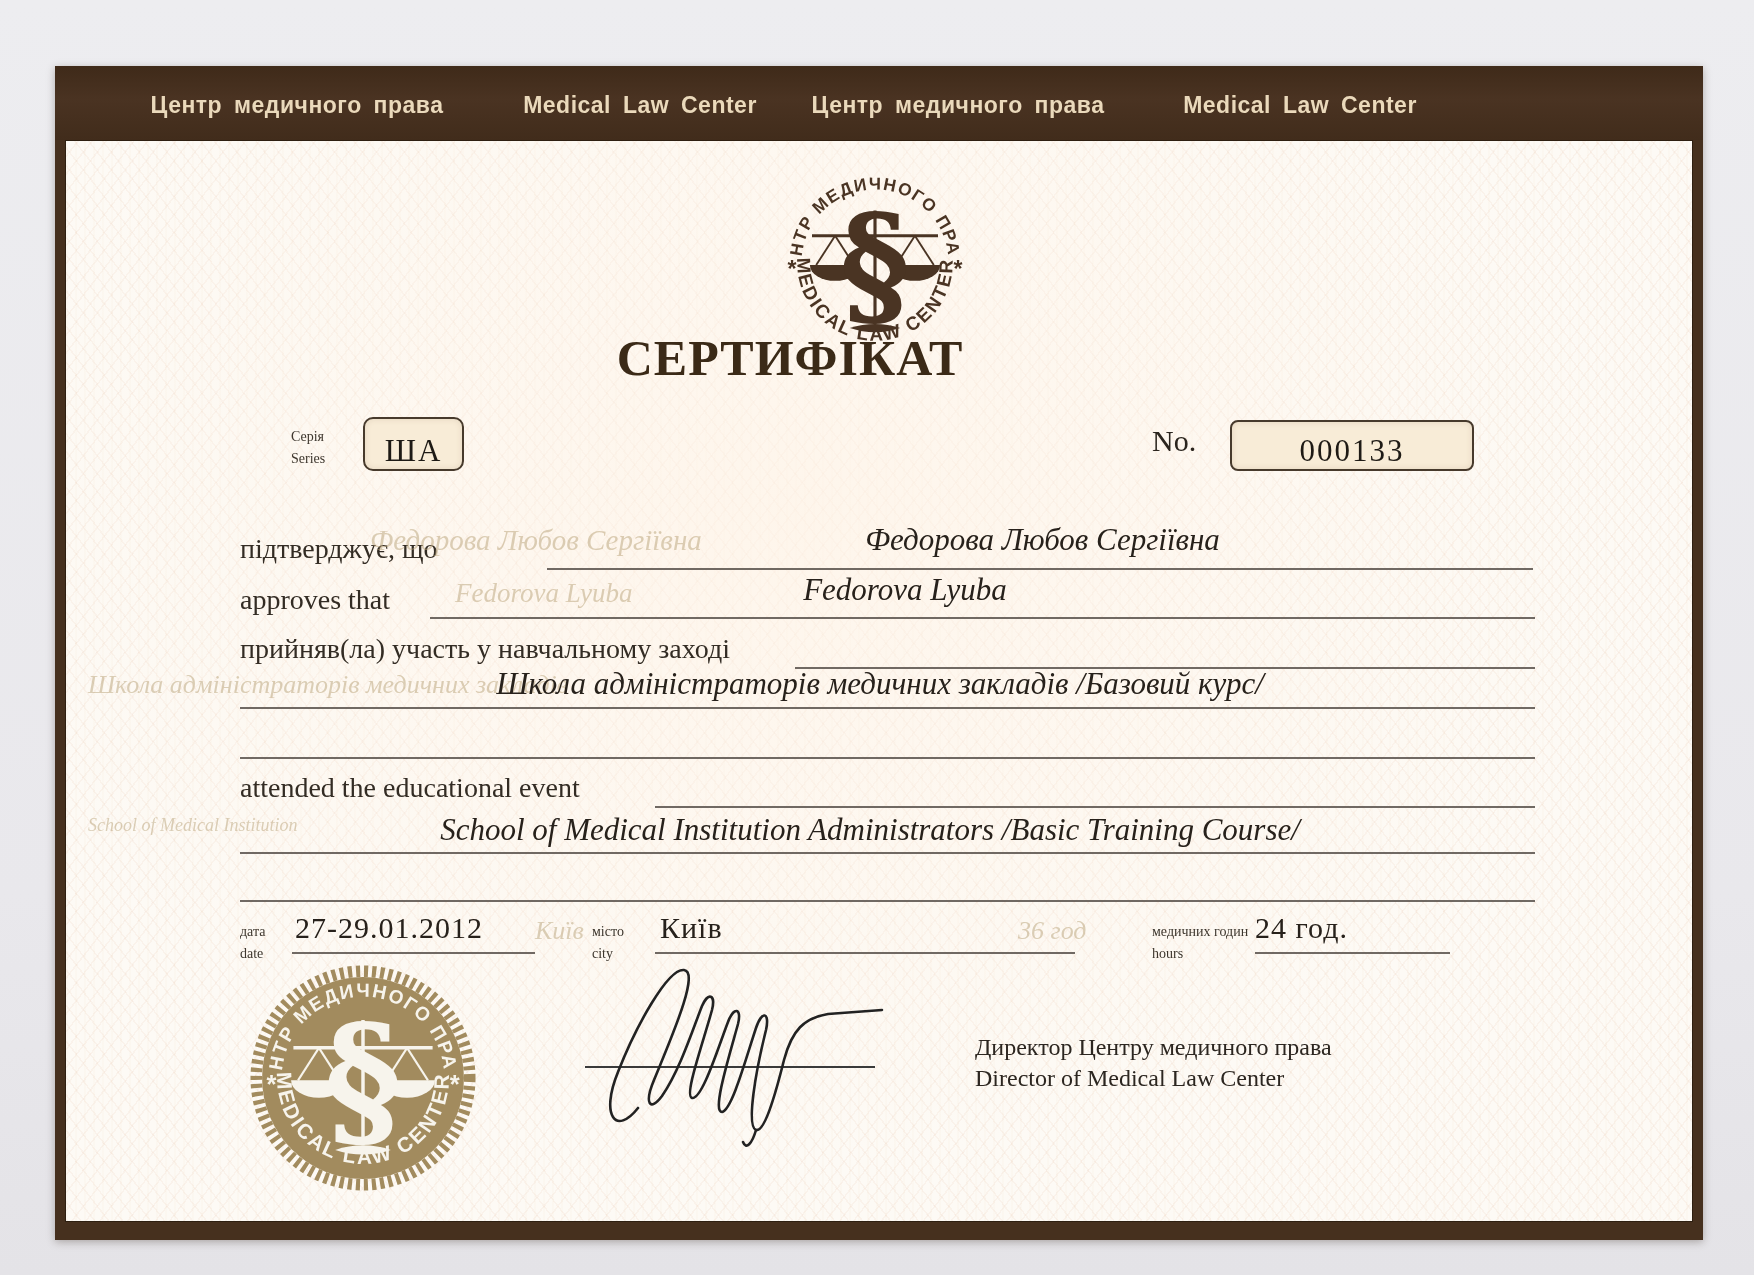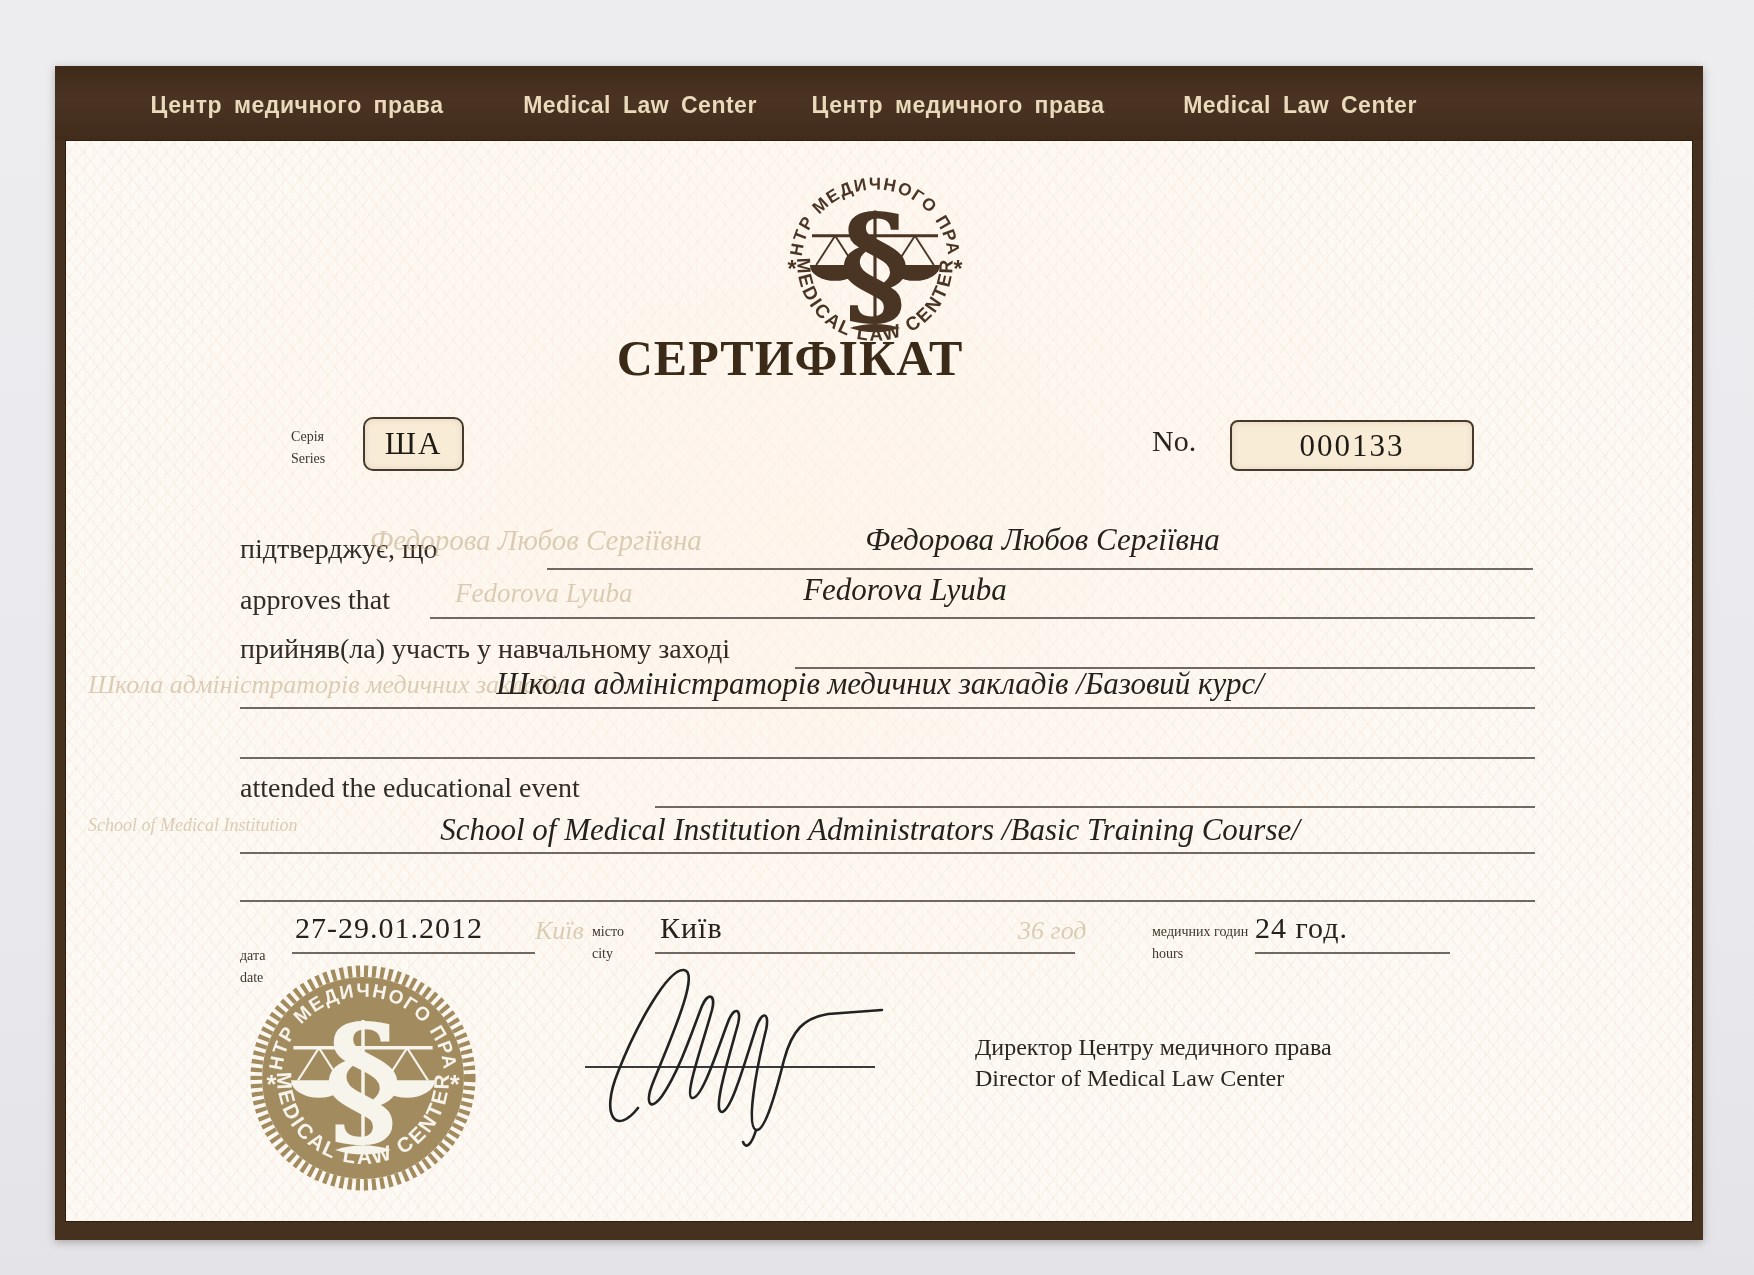--- a/index.html
+++ b/index.html
@@ -53,21 +53,21 @@
   .ghost{
     font-style:italic;color:#b9a379;opacity:.5;filter:blur(.5px);
   }
   .small-label{font-size:14px;line-height:22px;color:#3d362d;margin-top:13px;}
   .title{
     text-align:center;font-weight:bold;color:#3b2a17;
     font-size:50px;line-height:57px;letter-spacing:1px;
   }
   .box{
     background:#f8ecd7;border:2px solid #473a2c;border-radius:10px;
-    display:flex;align-items:center;justify-content:center;
+    display:flex;align-items:flex-end;justify-content:center;
     box-shadow:inset 0 0 6px rgba(120,90,60,.15);
   }
   .box-text{font-size:31px;color:#1e1a15;letter-spacing:2px;}
   .no-label{font-size:30px;color:#2b251e;}
   .director{font-size:24px;line-height:31px;color:#2c2620;}
   .sig-line{position:absolute;height:0;border-bottom:2px solid #3a3a3a;}
   svg text{font-family:"Liberation Sans","DejaVu Sans",sans-serif;}
   svg .sig-path{stroke:#222;stroke-width:2.6;fill:none;stroke-linecap:round;stroke-linejoin:round;}
 </style>
 </head>
@@ -156,21 +156,21 @@
 
     <span class="abs label" style="left:240px;top:772px">attended the educational event</span>
     <div class="rule" style="left:655px;top:806px;width:880px"></div>
 
     <span class="abs ghost" style="left:88px;top:815px;font-size:18px">School of Medical Institution</span>
     <div class="abs value value-c" style="left:370px;top:812px;width:1000px">School of Medical Institution Administrators /Basic Training Course/</div>
     <div class="rule" style="left:240px;top:852px;width:1295px"></div>
 
     <div class="rule" style="left:240px;top:900px;width:1295px"></div>
 
-    <div class="abs small-label" style="left:240px;top:932px">
+    <div class="abs small-label" style="left:240px;top:908px">
       <div>дата</div>
       <div>date</div>
     </div>
     <div class="abs plain-value" style="left:295px;top:911px;width:240px">27-29.01.2012</div>
     <div class="rule" style="left:292px;top:952px;width:243px"></div>
     <span class="abs ghost" style="left:535px;top:916px;font-size:26px">Київ</span>
 
     <div class="abs small-label" style="left:592px;top:908px">
       <div>місто</div>
       <div>city</div>

